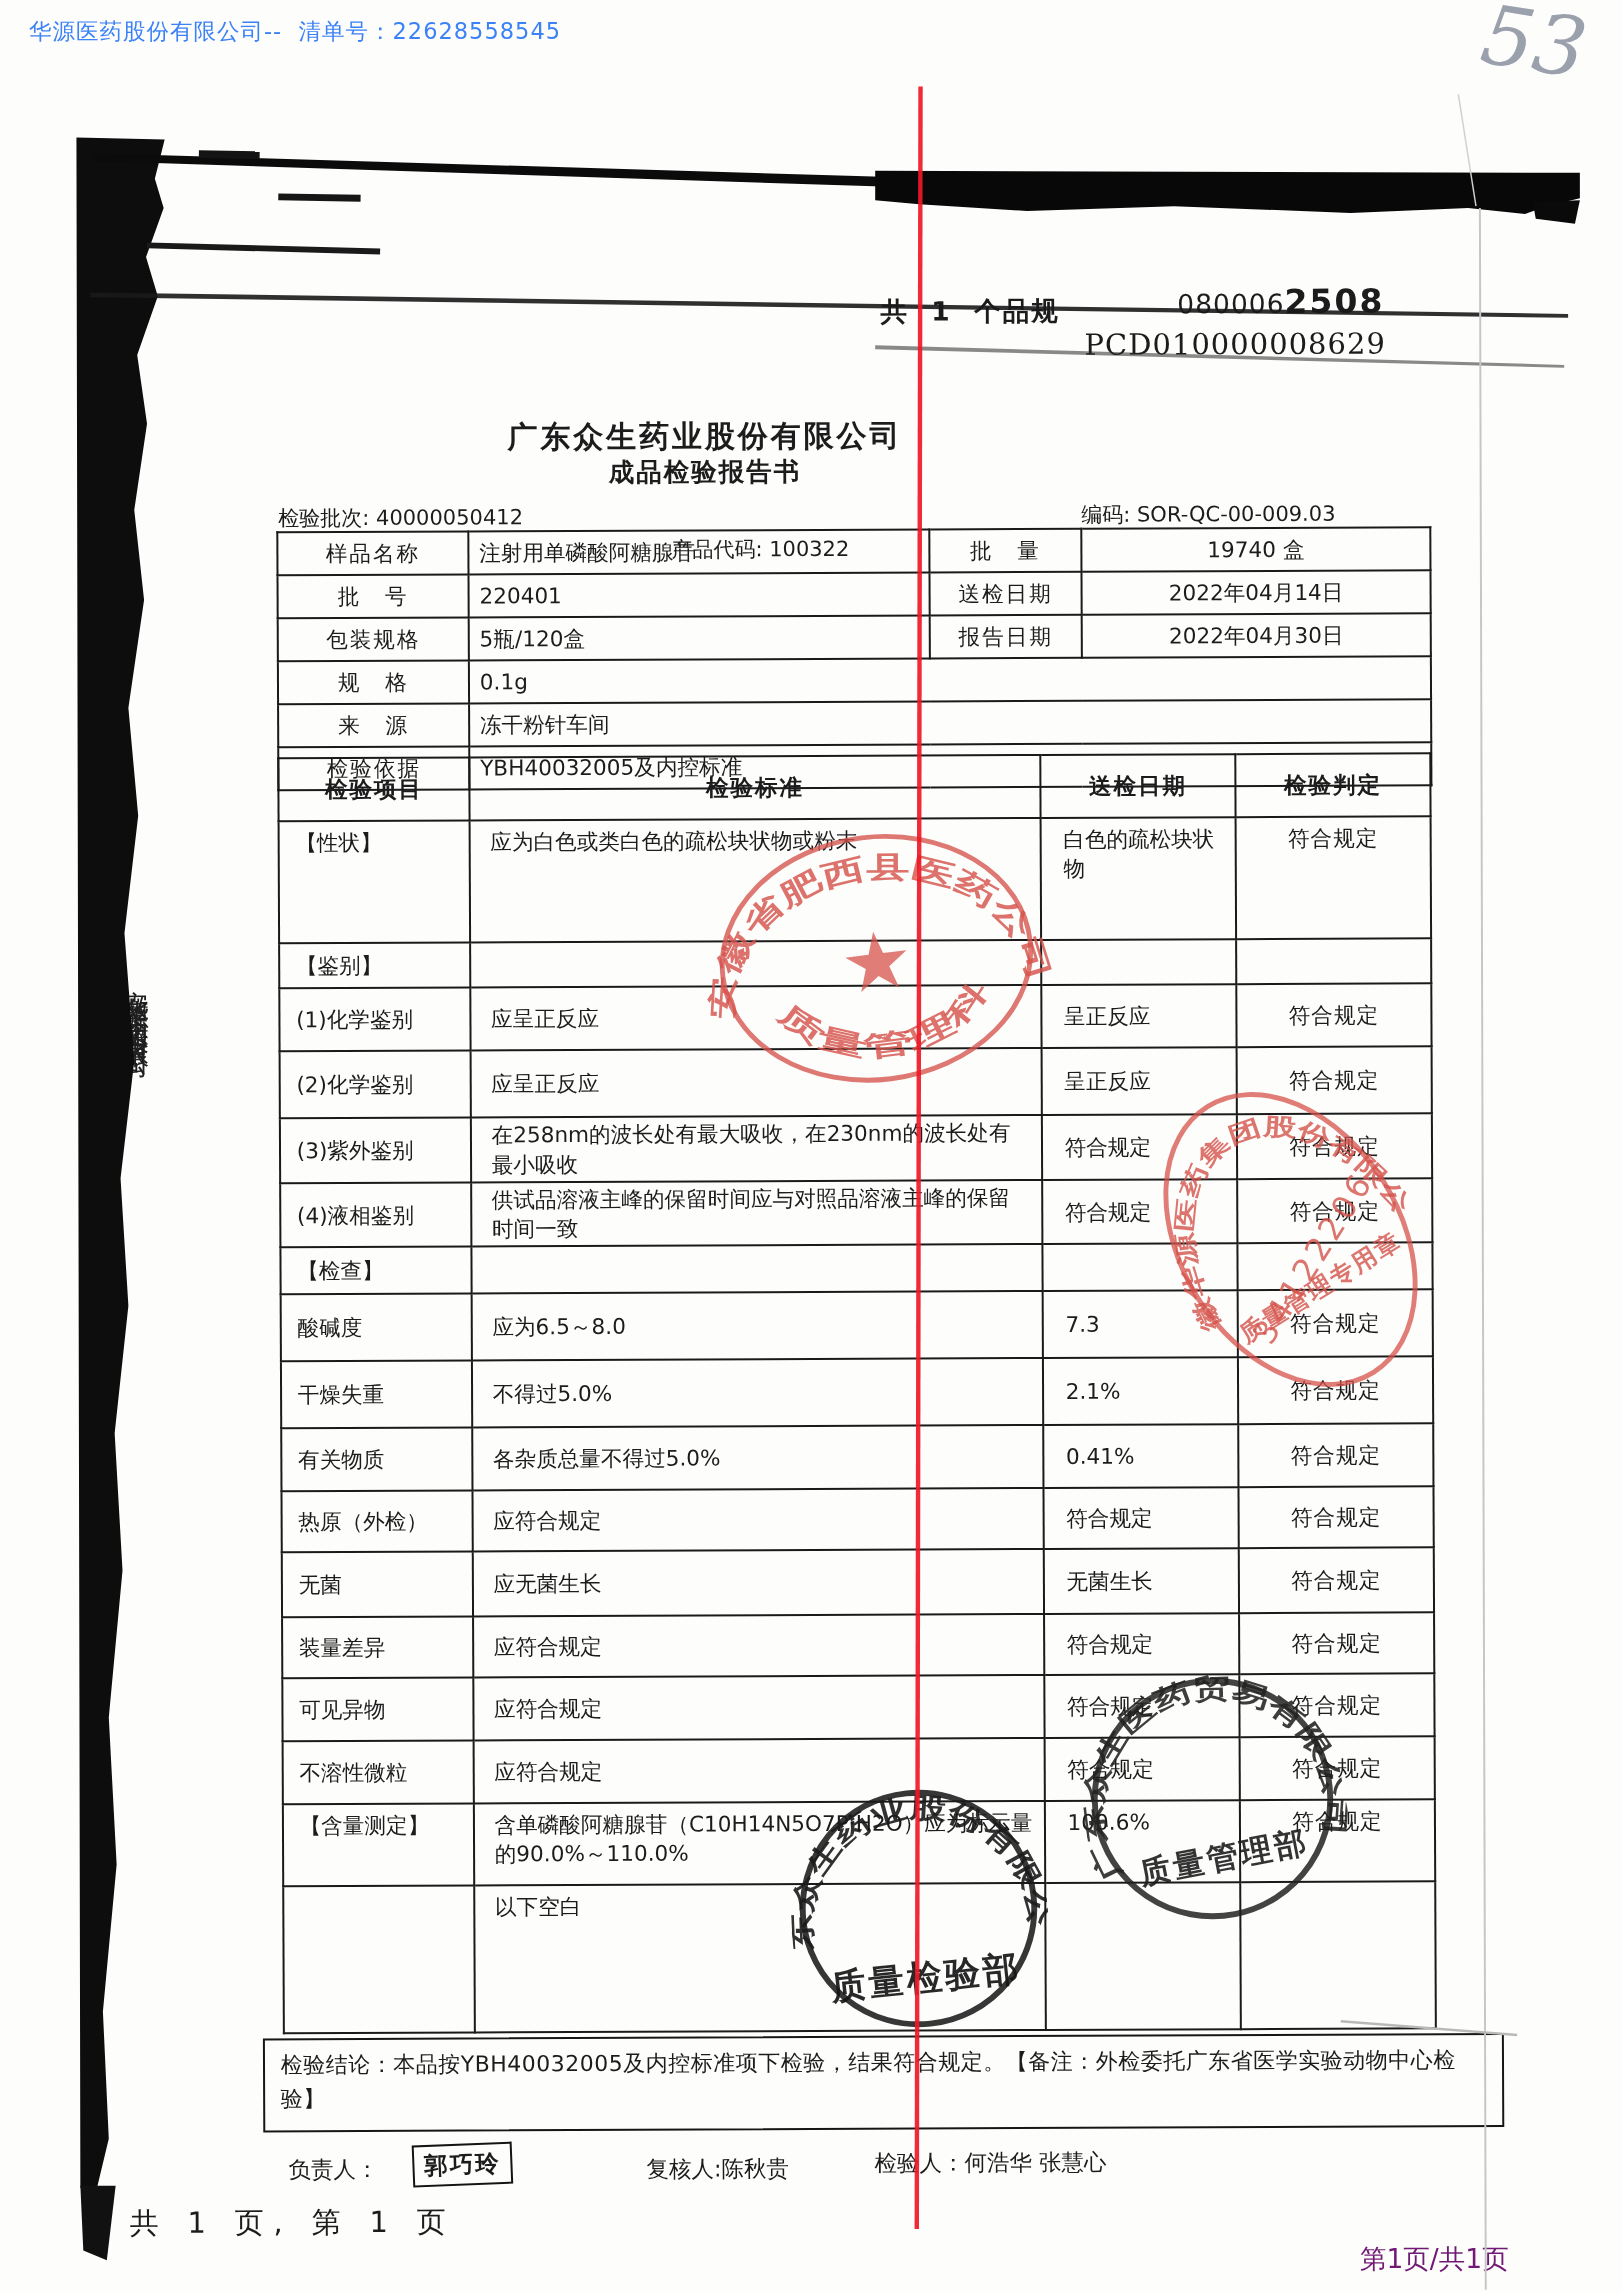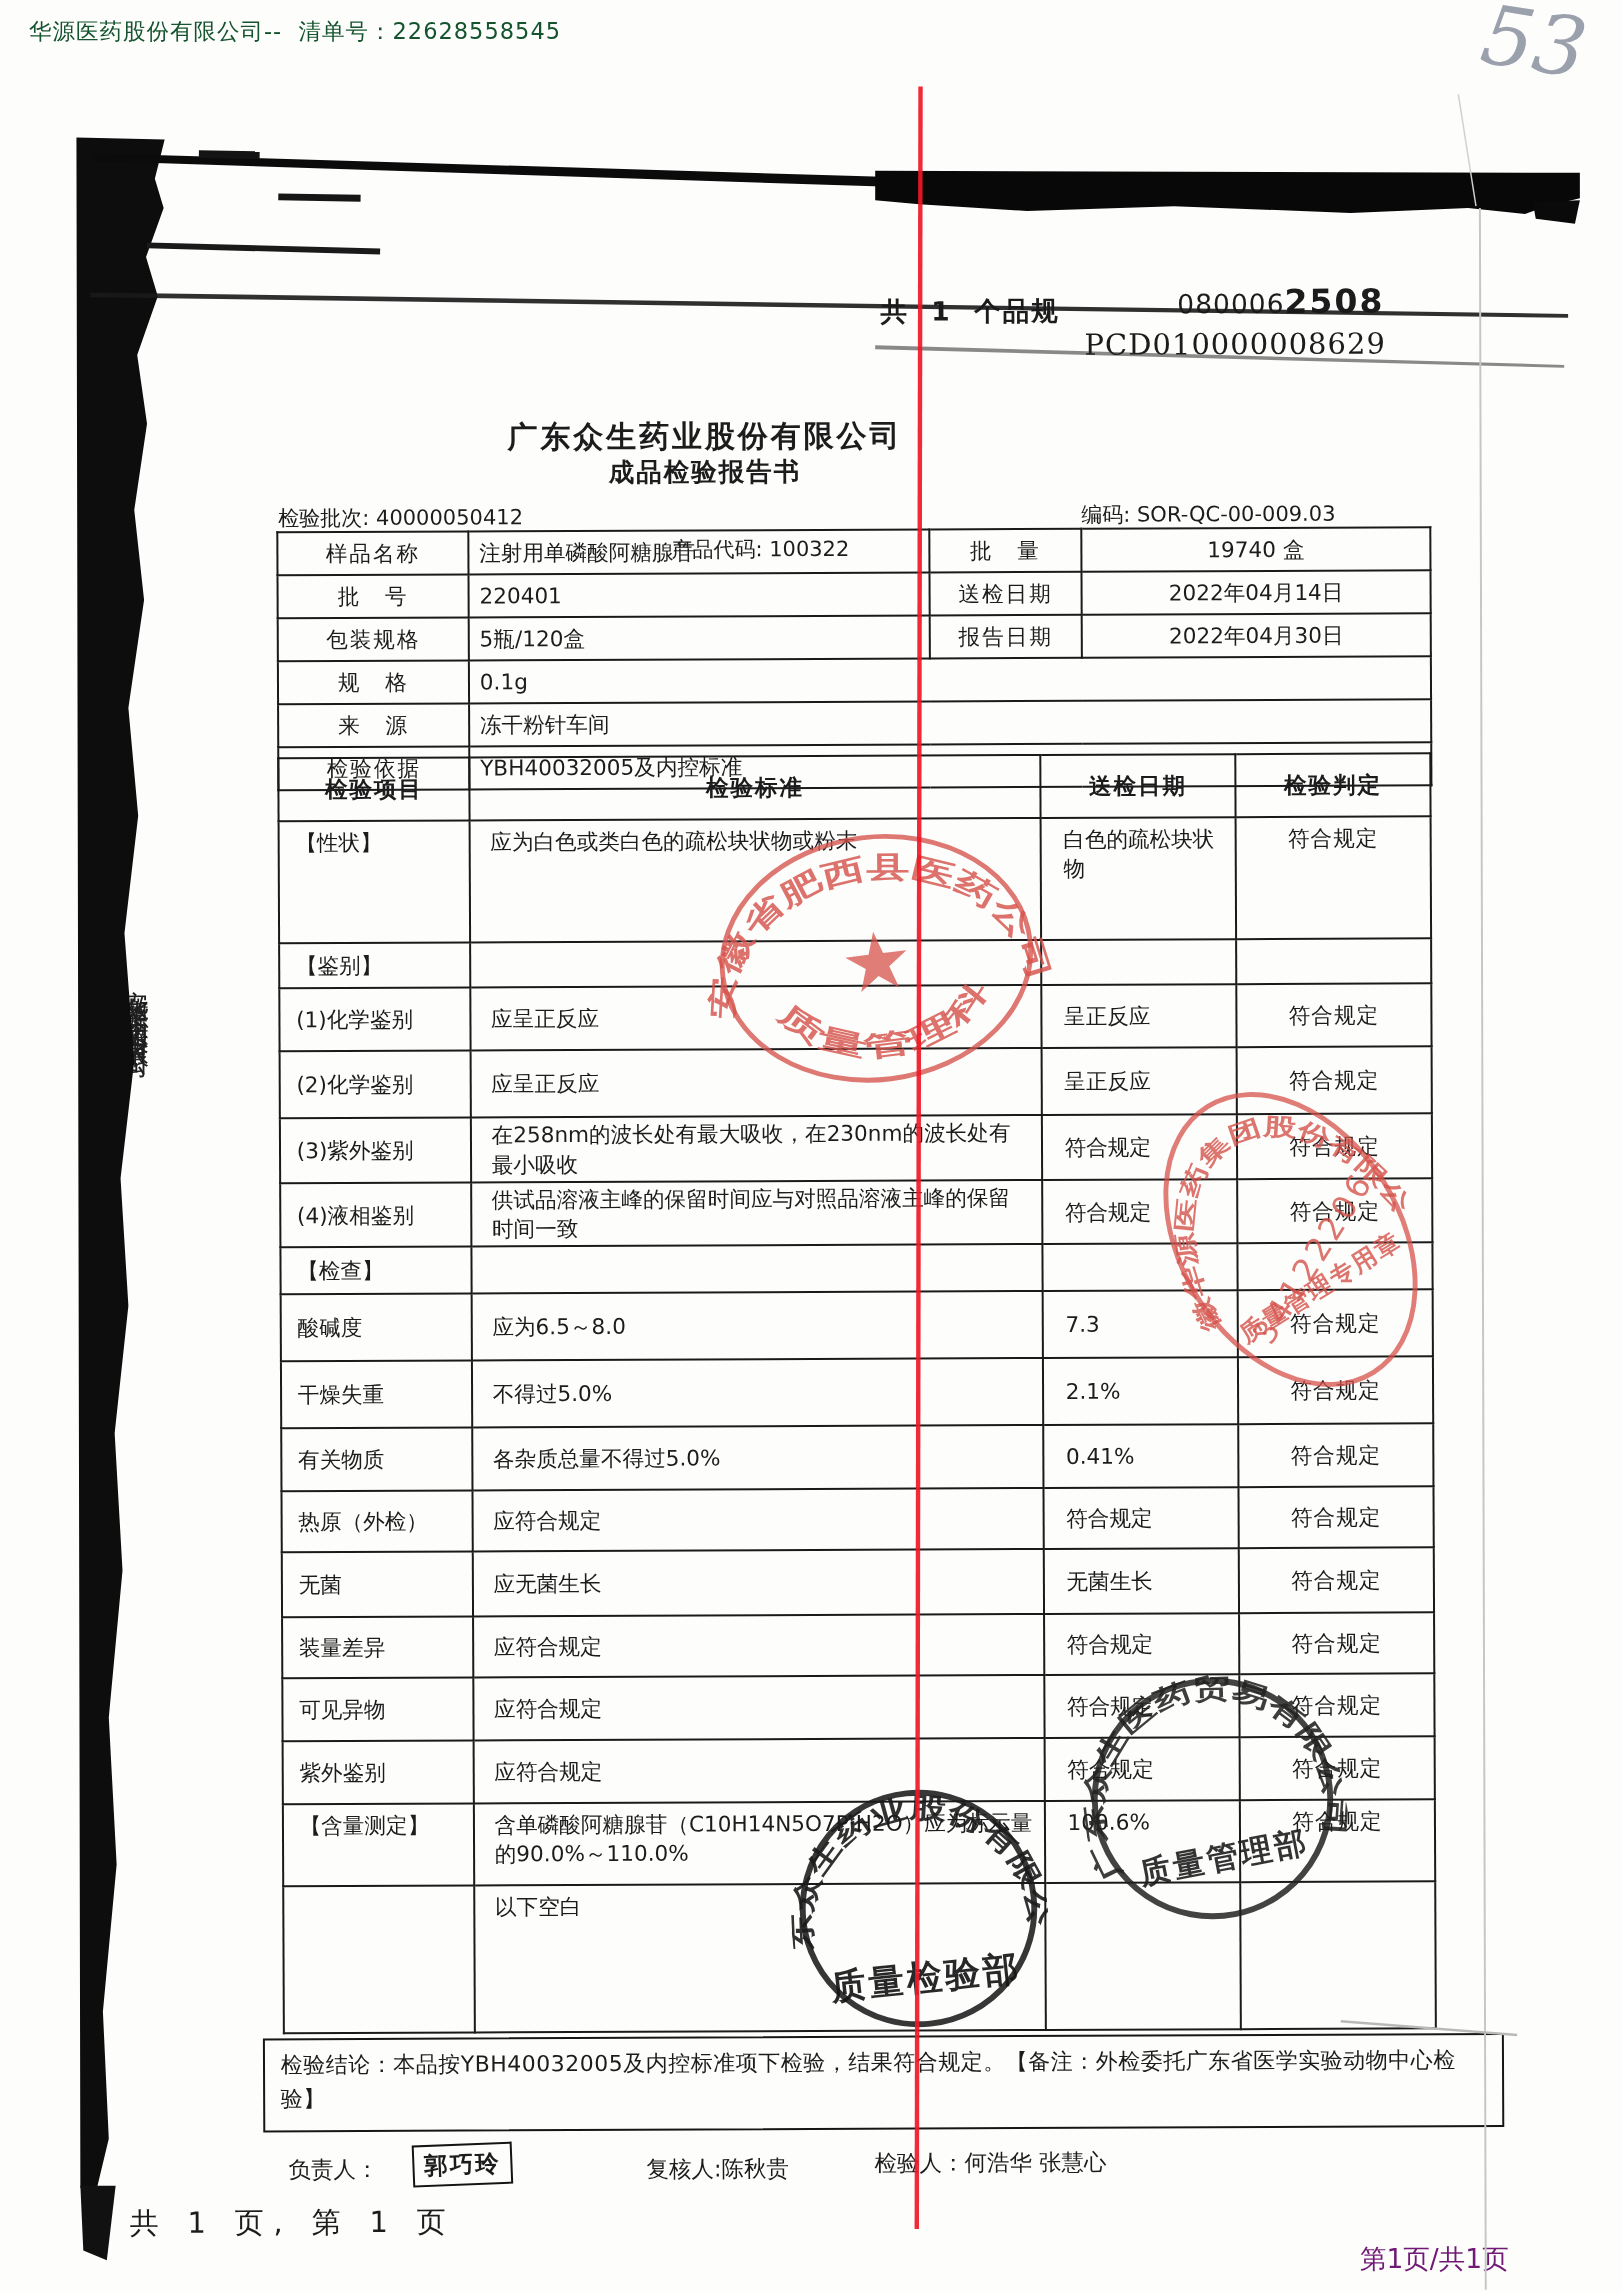--- a/index.html
+++ b/index.html
@@ -1,21 +1,21 @@
 <!DOCTYPE html>
 <html><head>
 <meta charset="utf-8">
 <style>
   html,body{margin:0;padding:0;background:#e9e9e9;}
   .page{position:relative;width:1622px;height:2293px;background:#fdfdfc;overflow:hidden;
         font-family:"DejaVu Sans","Liberation Sans",sans-serif;color:#1c1c1c;}
   .abs{position:absolute;}
   .doc{position:absolute;left:0;top:0;width:1622px;height:2293px;transform:rotate(-0.25deg);transform-origin:50% 50%;}
   
-  .scan-header{left:29px;top:15.7px;font-size:22.5px;color:#14532d;letter-spacing:1px;white-space:pre;}
+  .scan-header{left:29px;top:15.7px;font-size:22.5px;color:#3b82f6;letter-spacing:1px;white-space:pre;}
   .hand-53{left:1482px;top:-5.9px;font-size:82px;color:#9aa0ac;font-family:"DejaVu Serif","Liberation Serif",serif;
            font-style:italic;transform:rotate(9deg);font-weight:300;}
   
   .spec-count{left:884px;top:294px;font-size:26.5px;font-weight:bold;letter-spacing:2px;white-space:pre;}
   .code-line{left:1181px;top:284px;font-size:26.5px;letter-spacing:1px;}
   .code-line b{font-size:33px;letter-spacing:2px;}
   .pcd{left:1088px;top:329px;font-size:29px;letter-spacing:1px;font-family:"DejaVu Serif","Liberation Serif",serif;}
   .title{left:414px;top:416px;width:588px;text-align:center;font-size:30px;font-weight:bold;letter-spacing:2.9px;}
   .subtitle{left:414px;top:454px;width:588px;text-align:center;font-size:25.5px;font-weight:bold;letter-spacing:2px;}
   .meta{font-size:21px;white-space:pre;}
@@ -206,21 +206,21 @@
         <td class="c3">符合规定</td>
         <td class="c4">符合规定</td>
       </tr>
       <tr style="height:63px">
         <td class="c1">可见异物</td>
         <td class="c2">应符合规定</td>
         <td class="c3">符合规定</td>
         <td class="c4">符合规定</td>
       </tr>
       <tr style="height:63px">
-        <td class="c1">紫外鉴别</td>
+        <td class="c1">不溶性微粒</td>
         <td class="c2">应符合规定</td>
         <td class="c3">符合规定</td>
         <td class="c4">符合规定</td>
       </tr>
       <tr style="height:82px" class="vtop">
         <td class="c1">【含量测定】</td>
         <td class="c2">含单磷酸阿糖腺苷（C10H14N5O7P·H2O）应为标示量的90.0%～110.0%</td>
         <td class="c3">100.6%</td>
         <td class="c4">符合规定</td>
       </tr>

